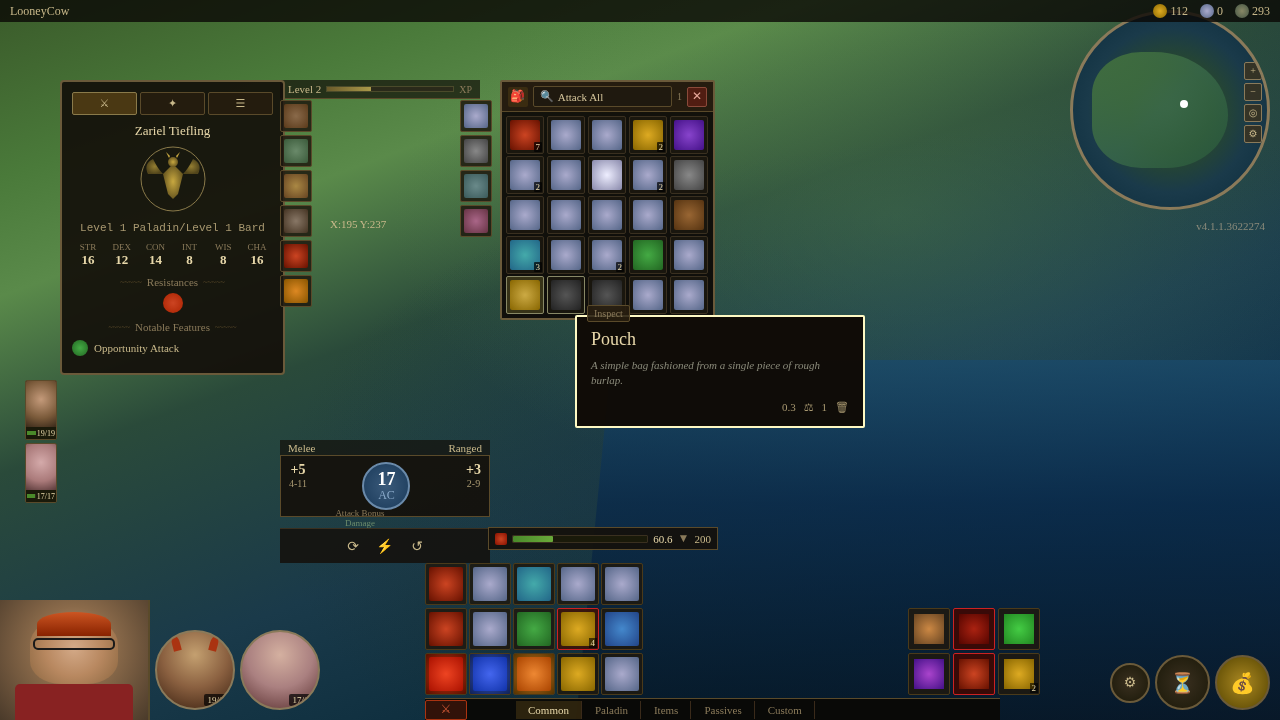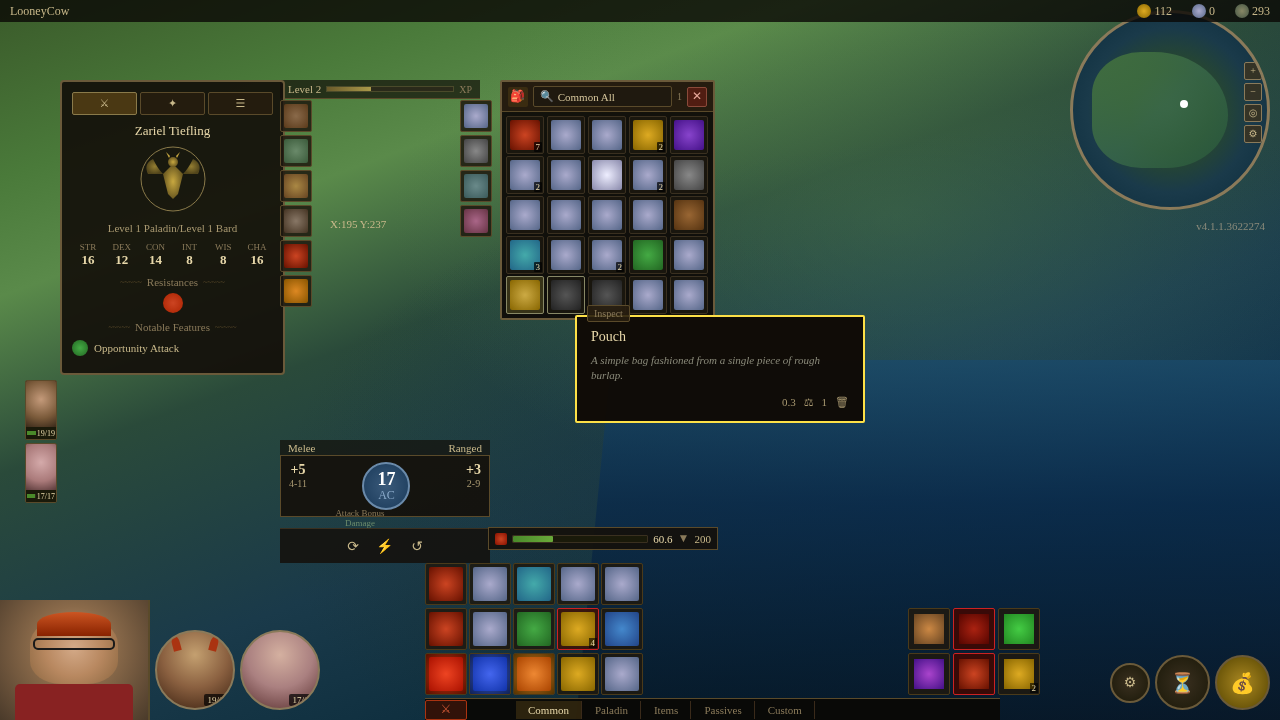--- a/index.html
+++ b/index.html
@@ -176,20 +176,21 @@
     #char-emblem-svg {
       width: 100%;
       height: 100%;
     }
 
     #char-class {
       text-align: center;
       font-size: 11px;
       color: #a89870;
       margin-bottom: 8px;
+      font-family: Liberation Mono, monospace;
     }
 
     #stats-grid {
       display: grid;
       grid-template-columns: repeat(6, 1fr);
       gap: 2px;
       margin-bottom: 8px;
     }
 
     .stat-item {
@@ -520,28 +521,28 @@
     .item-dark { background: radial-gradient(circle, #555555, #222222); }
     .item-teal { background: radial-gradient(circle, #44aaaa, #226688); }
 
     
     #item-tooltip {
       position: absolute;
       top: 315px;
       left: 575px;
       width: 290px;
       background: rgba(15,10,5,0.97);
-      border: 2px solid #fde047;
+      border: 2px solid #fef9c3;
       border-radius: 2px;
       padding: 12px 14px;
       z-index: 100;
     }
 
     #tooltip-title {
-      font-size: 14px;
+      font-size: 18px;
       color: #e8d8aa;
       margin-bottom: 8px;
     }
 
     #tooltip-desc {
       font-size: 11px;
       color: #8a8a7a;
       margin-bottom: 12px;
       line-height: 1.4;
       font-style: italic;
@@ -772,21 +773,21 @@
 
     #player-name-hud {
       color: #c8b88a;
       font-size: 12px;
     }
 
     #currency-display {
       margin-left: auto;
       display: flex;
       align-items: center;
-      gap: 20px;
+      gap: 12px;
       font-size: 12px;
       color: #c8b88a;
     }
 
     .currency-item {
       display: flex;
       align-items: center;
       gap: 3px;
     }
 
@@ -1101,21 +1102,21 @@
   <div class="char-action-icon">⟳</div>
   <div class="char-action-icon">⚡</div>
   <div class="char-action-icon">↺</div>
 </div>
 
 <div id="inventory-panel">
   <div id="inventory-header">
     <div id="inventory-icon">🎒</div>
     <div id="search-bar">
       <span style="color:#8a7a5a;font-size:11px;">🔍</span>
-      <span>Common All</span>
+      <span>Attack All</span>
     </div>
     <div style="color:#8a7a5a;font-size:10px;cursor:pointer;">1</div>
     <div id="close-btn">✕</div>
   </div>
 
   <div id="inventory-grid">
 
     <div class="inv-slot">
       <div class="inv-slot-item item-red"></div>
       <span class="inv-badge">7</span>

